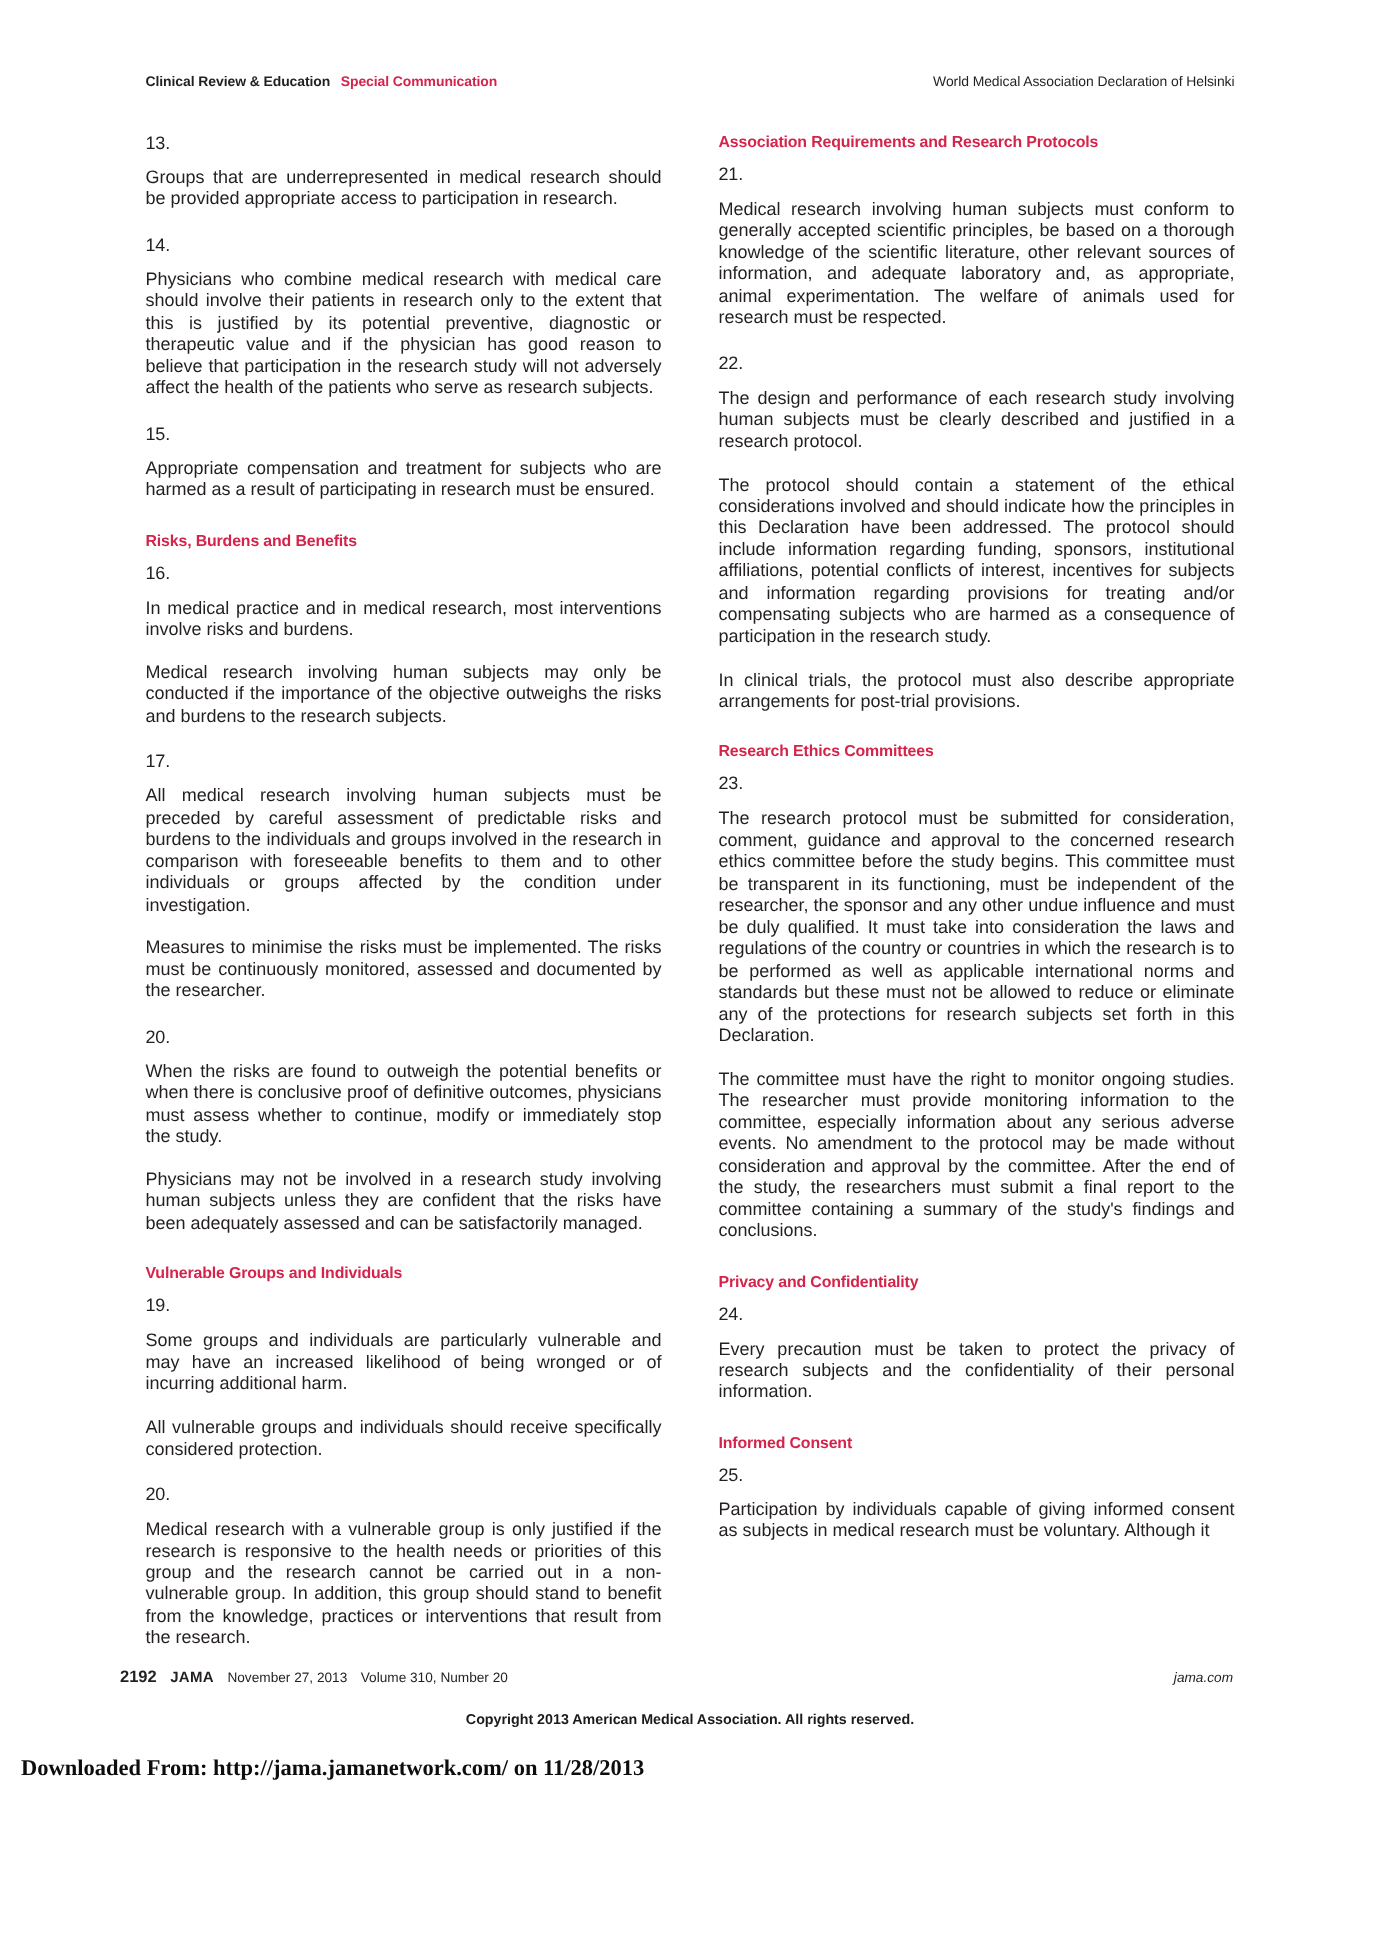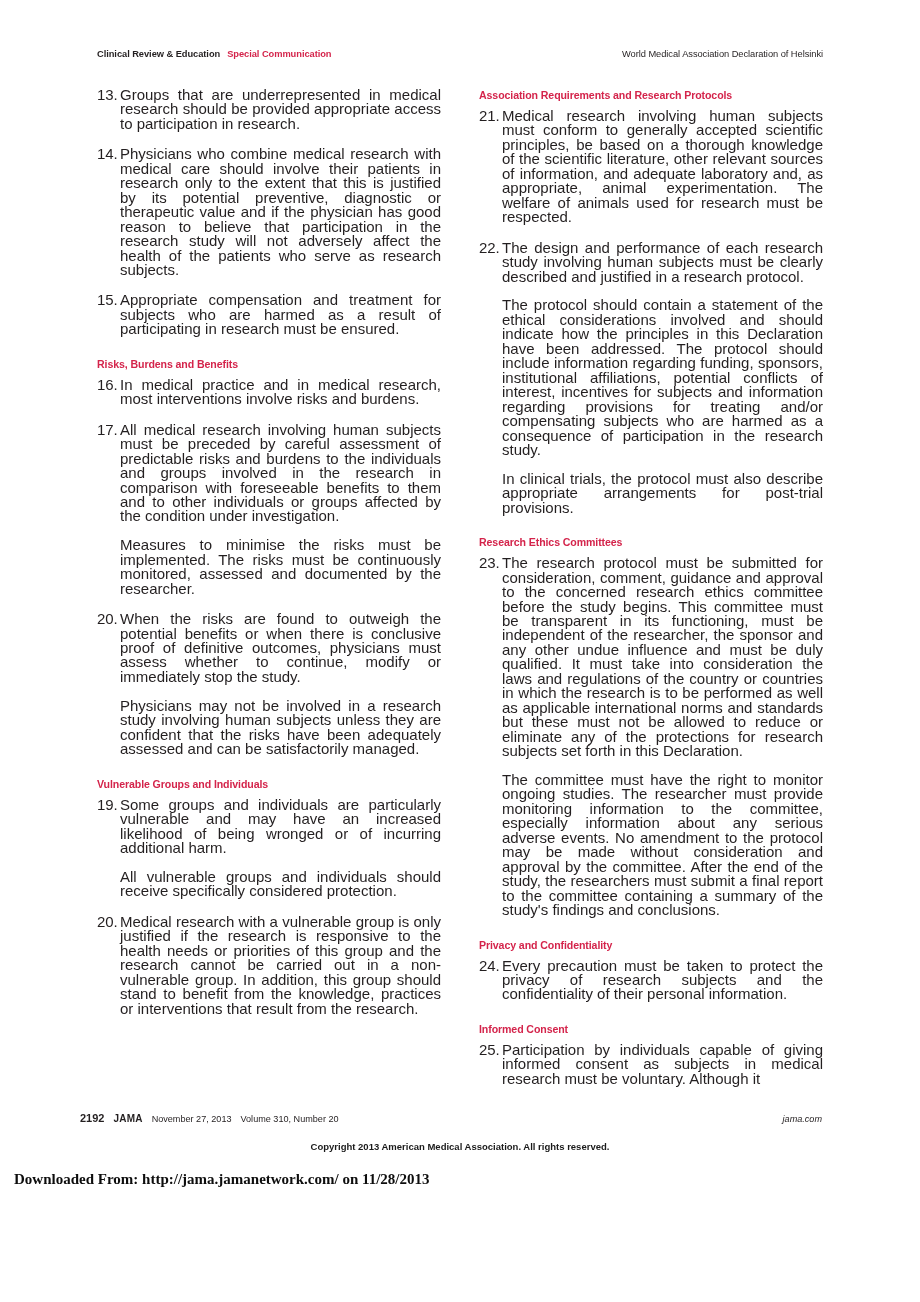--- a/index.html
+++ b/index.html
@@ -80,22 +80,23 @@
     color: #d4244b;
     letter-spacing: -0.1px;
   }
   .sec-head.spaced-top {
     margin-top: 20px;
   }
 
   .item {
     display: flex;
     margin-bottom: 16px;
-    font-size: 15px;
+    font-size: 12px;
     line-height: 14.45px;
+    flex-direction: column;
   }
   .item-num {
     flex: 0 0 23px;
     text-align: left;
     letter-spacing: -0.1px;
   }
   .item-body {
     flex: 1 1 auto;
     text-align: justify;
     text-justify: inter-word;
@@ -201,20 +202,21 @@
           <div class="item-num">15.</div>
           <div class="item-body">
             <p>Appropriate compensation and treatment for subjects who are harmed as a result of participating in research must be ensured.</p>
           </div>
         </div>
         <h2 class="sec-head spaced-top">Risks, Burdens and Benefits</h2>
         <div class="item">
           <div class="item-num">16.</div>
           <div class="item-body">
             <p>In medical practice and in medical research, most interventions involve risks and burdens.</p>
+            <p>Medical research involving human subjects may only be conducted if the importance of the objective outweighs the risks and burdens to the research subjects.</p>
           </div>
         </div>
         <div class="item">
           <div class="item-num">17.</div>
           <div class="item-body">
             <p>All medical research involving human subjects must be preceded by careful assessment of predictable risks and burdens to the individuals and groups involved in the research in comparison with foreseeable benefits to them and to other individuals or groups affected by the condition under investigation.</p>
             <p>Measures to minimise the risks must be implemented. The risks must be continuously monitored, assessed and documented by the researcher.</p>
           </div>
         </div>
         <div class="item">

